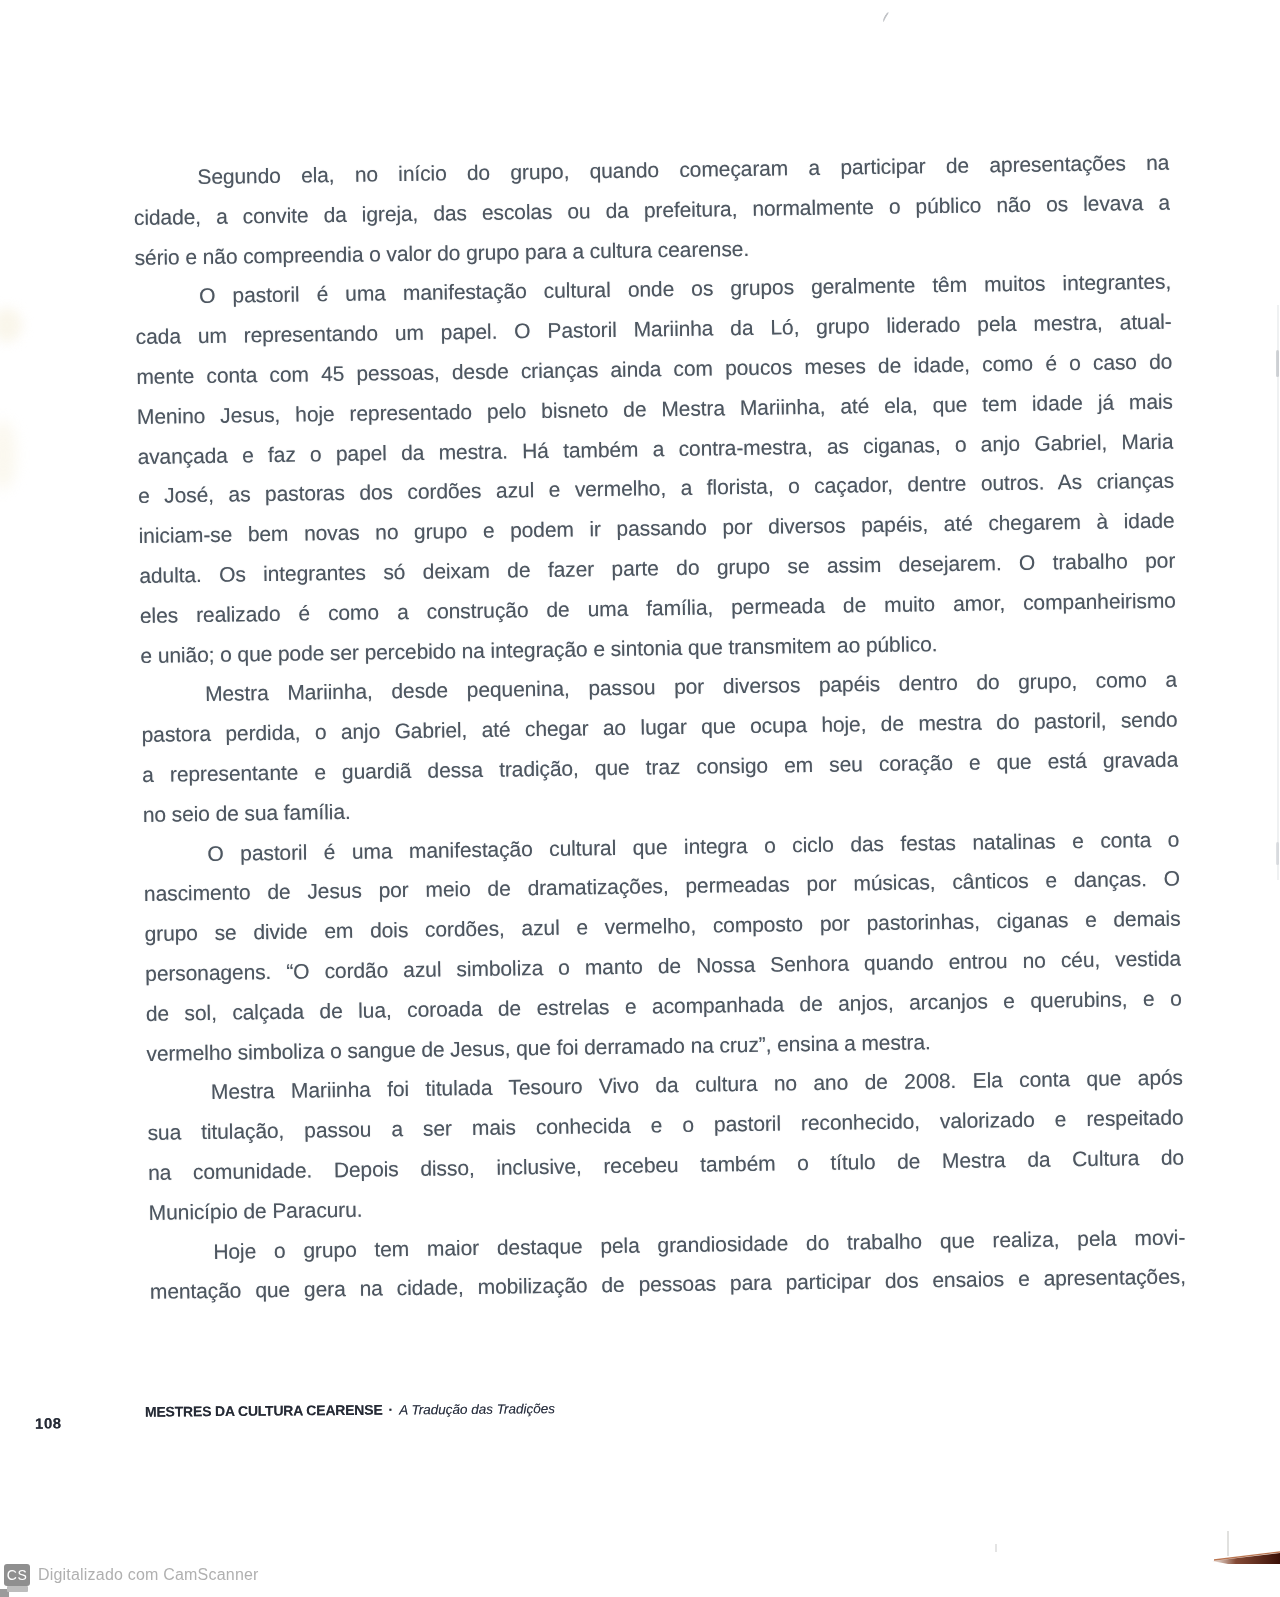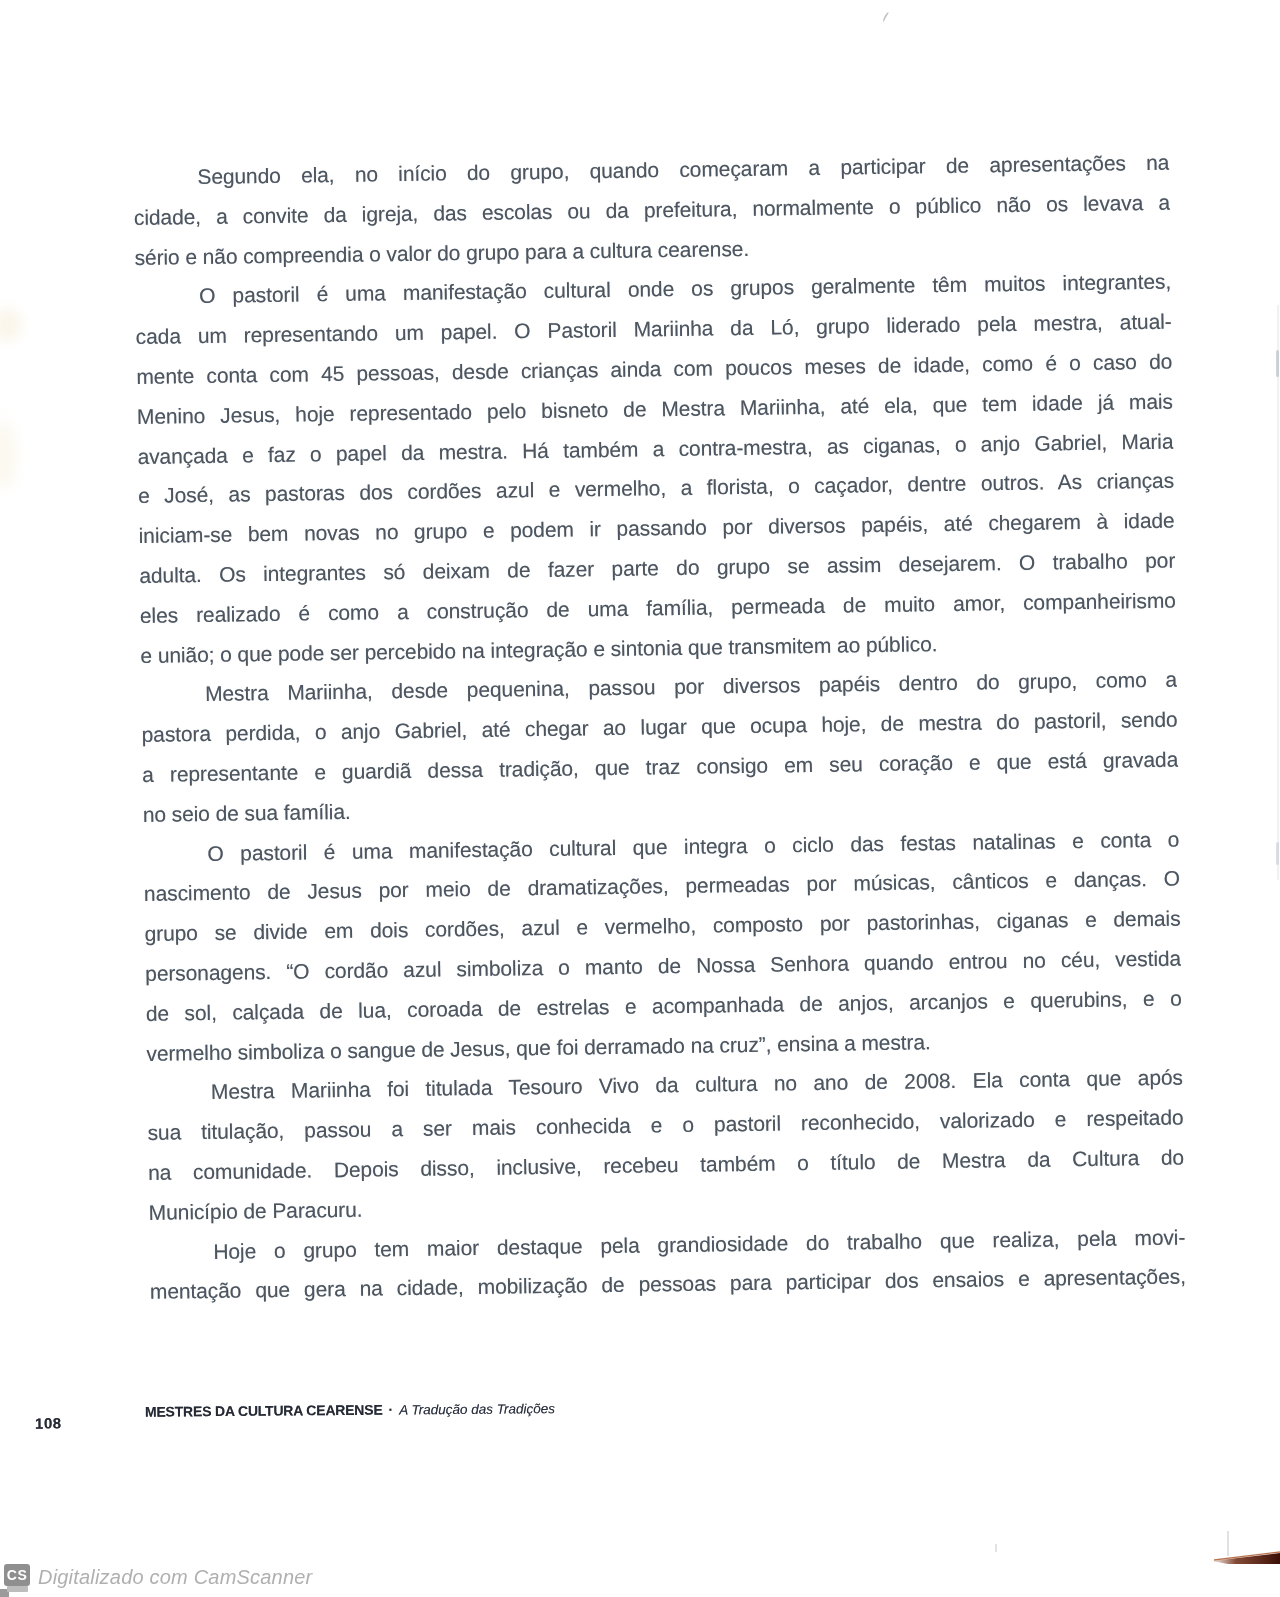--- a/index.html
+++ b/index.html
@@ -58,32 +58,31 @@
   .booktitle .caps{font-weight:bold;letter-spacing:-0.2px;}
   .booktitle .sep{font-weight:bold;margin:0 6px;}
   .booktitle .sub{font-style:italic;font-size:13.5px;color:#2a3040;}
 
   
   .watermark{position:absolute;left:4px;top:1564px;}
   .cs-logo{
     position:absolute;left:0;top:0;
     width:26px;height:22px;
     background:#8f8f8f;border-radius:3px;
-    color:#ffffff;font-weight:bold;font-size:14px;
+    color:#ffffff;font-weight:normal;font-size:14px;
     text-align:center;line-height:22px;letter-spacing:0.5px;
   }
   .cs-flap{
     position:absolute;left:3px;top:22px;
     width:21px;height:6px;background:#bdbdbd;border-radius:1px;
   }
   .wm-text{
     position:absolute;left:34px;top:2px;
-    font-size:20px;color:#b0b0b0;white-space:nowrap;
+    font-size:16px;color:#b0b0b0;white-space:nowrap;
     letter-spacing:0.2px;
-    font-style:italic;
   }
 
   
   .artifact{position:absolute;pointer-events:none;}
   .squiggle-top{
     left:884px;top:12px;width:3px;height:11px;
     border-left:2.5px solid #8d9298;border-radius:40% 0 40% 60%;
     transform:rotate(33deg);opacity:0.55;
   }
   .edge-line-right{

